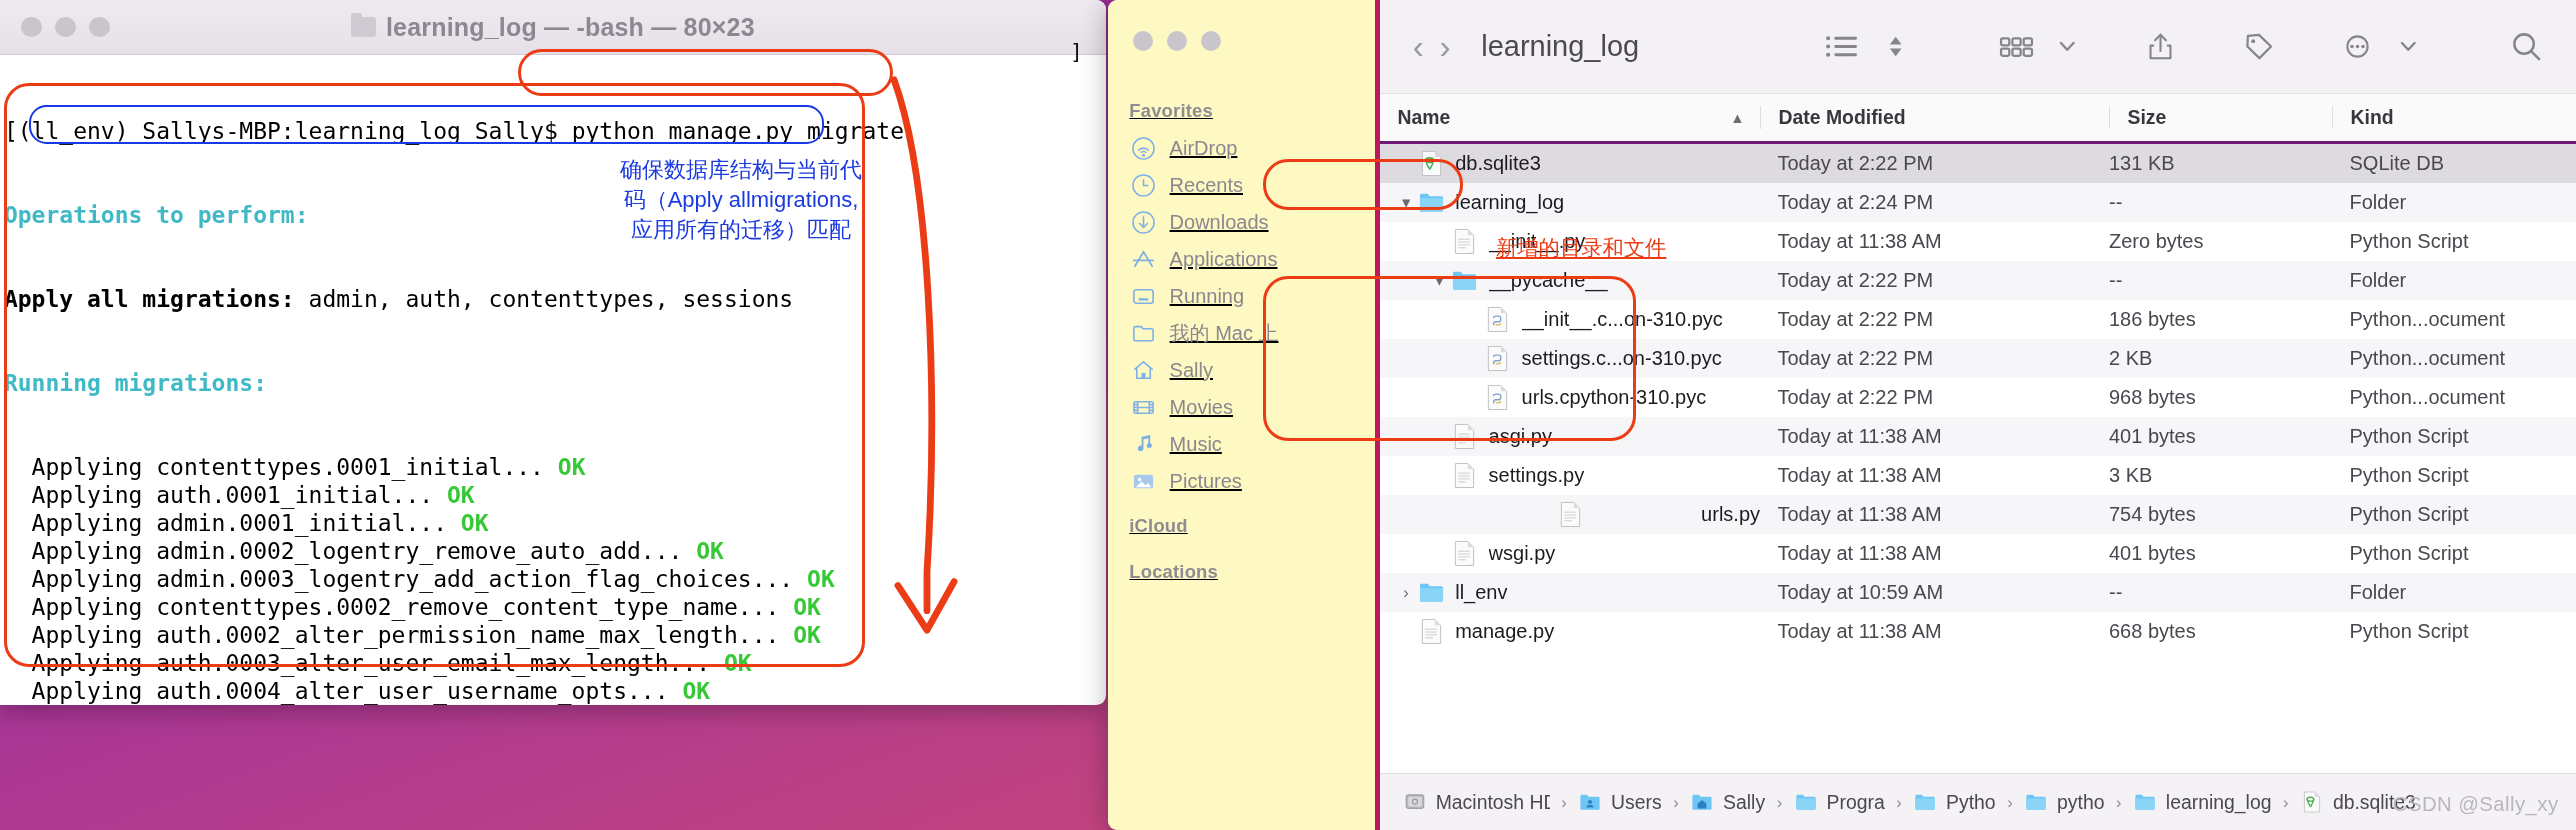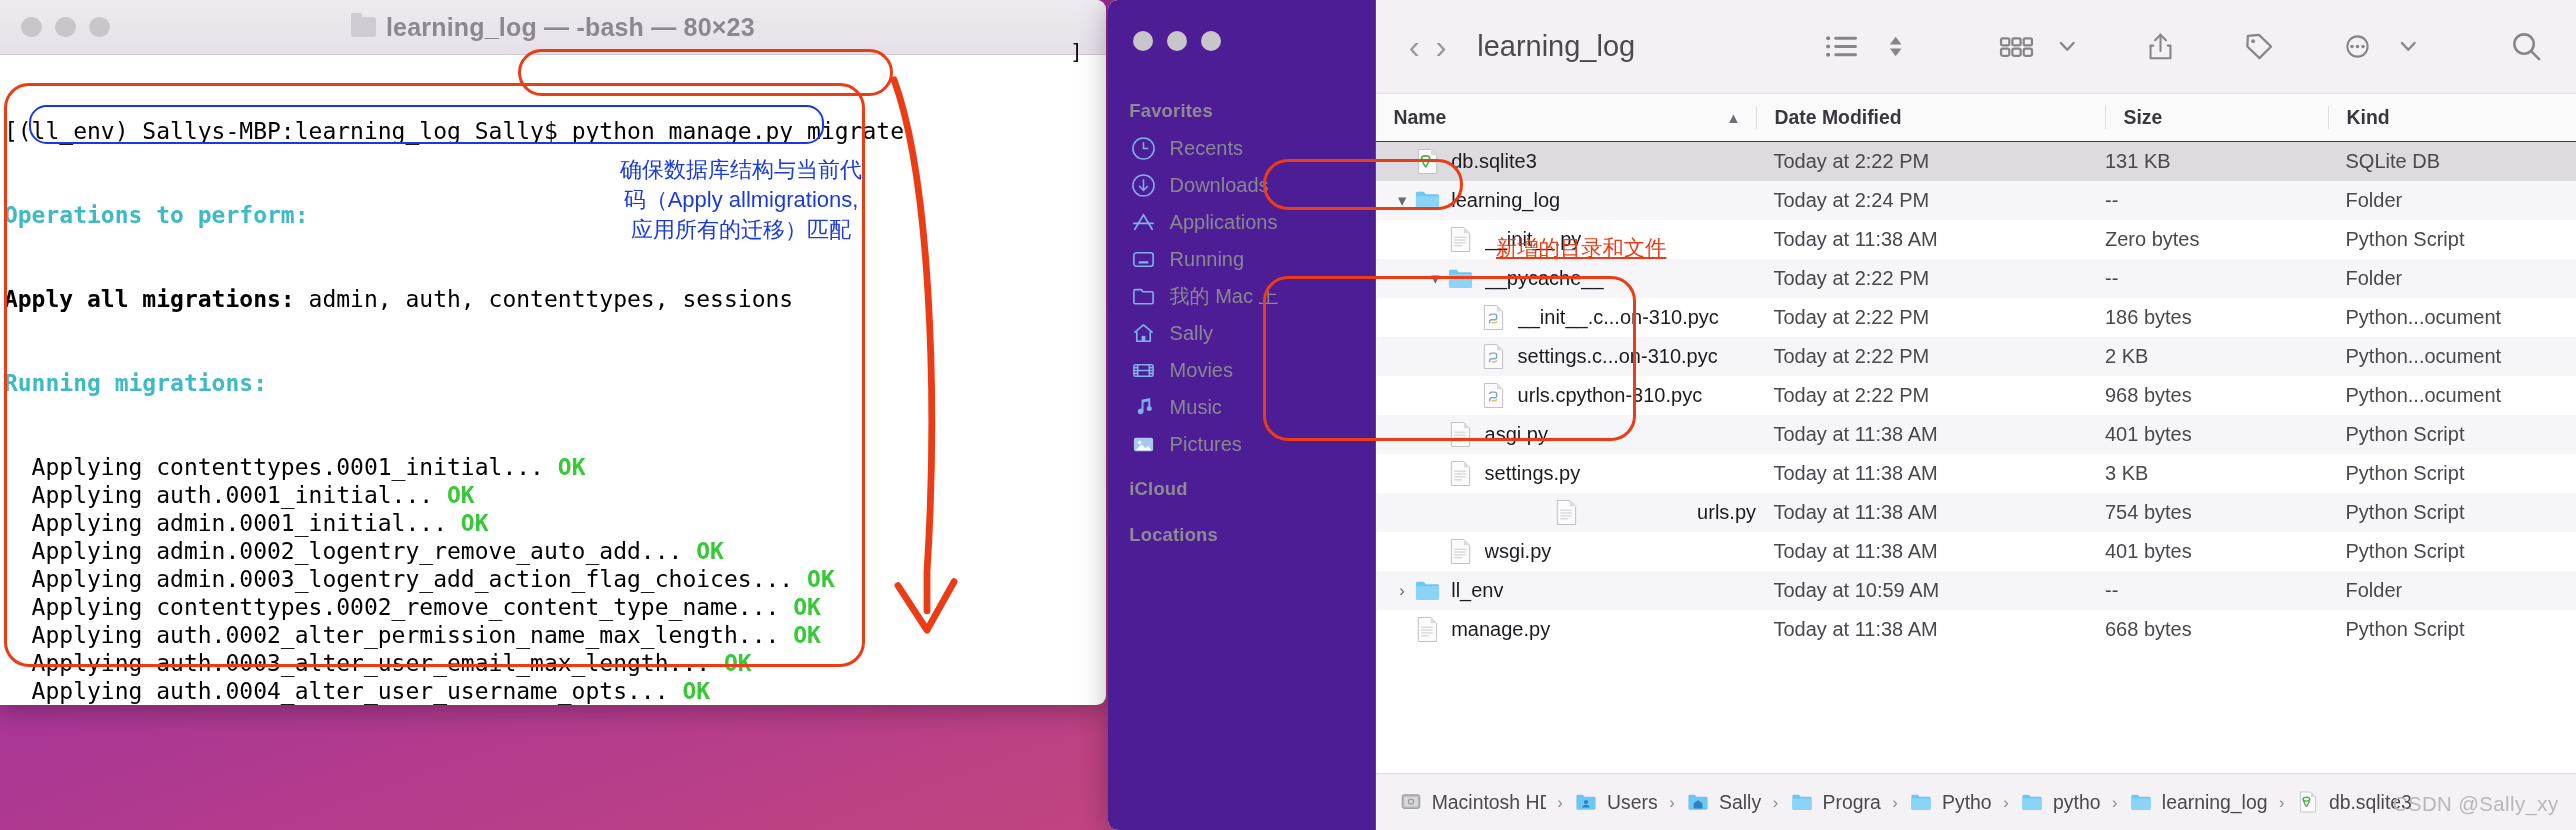--- a/index.html
+++ b/index.html
@@ -83,24 +83,25 @@
     border-radius:9.7px 0 0 9.7px;
     overflow:hidden;
     box-shadow:0 5.8px 29px rgba(0,0,0,.30);
     display:flex;flex-direction:column;
   }
   #finder-top{display:flex;flex:1;min-height:0;}
 
   
   #sidebar{
     width:267px;flex:0 0 267px;
-    background:#4c1d95;
+    background:#fef9c3;
     padding-top:17.5px;
-    border-right:1px solid #be185d;
+    border-right:5px solid #be185d;
     overflow:hidden;
+    text-decoration:underline;
   }
   .sb-header{
     font-size:18.4px;font-weight:bold;color:#8e8b92;
     padding:15.5px 0 7.8px 21.3px;letter-spacing:0.2px;
   }
   .sb-item{
     display:flex;align-items:center;gap:13.6px;
     height:37px;padding-left:23px;color:#8a8790;
     font-size:20px;
   }
@@ -123,21 +124,21 @@
   #finder-title{
     font-size:29px;color:#4c4950;margin-left:23px;font-weight:400;
   }
   .tb-spacer{flex:1;}
   .tb-group{display:flex;align-items:center;gap:25px;color:#87848c;}
   .tb-ico{width:35px;height:29px;}
 
   
   #col-head{
     height:47px;flex:0 0 47px;display:flex;align-items:center;
-    background:#fbfafb;border-bottom:1px solid #701a75;
+    background:#fbfafb;border-bottom:3px solid #701a75;
     font-size:19.4px;color:#39363d;font-weight:bold;
   }
   .ch{padding-left:17.5px;box-sizing:border-box;position:relative;}
   .ch + .ch{border-left:1px solid #e1dee3;}
   .ch-name{width:380px;display:flex;align-items:center;}
   .ch-date{width:349px;}
   .ch-size{width:223px;}
   .ch-kind{flex:1;}
   .sortarrow{margin-left:auto;margin-right:15.5px;font-size:14.5px;color:#6e6b73;}
 
@@ -240,20 +241,31 @@
         <span class="tl"></span>
         <span class="tl"></span>
         <span class="tl"></span>
       </div>
       <div id="sb-list">
           <div class="sb-header">Favorites</div>
           <div class="sb-item">
             <svg viewBox="0 0 26 26" class="sb-ico">
               <g fill="none" stroke="#7fb0e8" stroke-width="1.6">
                 <circle cx="13" cy="13" r="11"></circle>
+                <path d="M7.5 15 A7.5 7.5 0 0 1 18.5 15"></path>
+                <path d="M10 17.5 A4 4 0 0 1 16 17.5"></path>
+                <circle cx="13" cy="20" r="1.6" fill="#7fb0e8" stroke="none"></circle>
+              </g>
+            </svg>
+            <span>AirDrop</span>
+          </div>
+          <div class="sb-item">
+            <svg viewBox="0 0 26 26" class="sb-ico">
+              <g fill="none" stroke="#7fb0e8" stroke-width="1.6">
+                <circle cx="13" cy="13" r="11"></circle>
                 <path d="M13 6.5 L13 13 L18 13"></path>
               </g>
             </svg>
             <span>Recents</span>
           </div>
           <div class="sb-item">
             <svg viewBox="0 0 26 26" class="sb-ico">
               <g fill="none" stroke="#7fb0e8" stroke-width="1.6">
                 <circle cx="13" cy="13" r="11"></circle>
                 <path d="M13 6.5 L13 18"></path>

